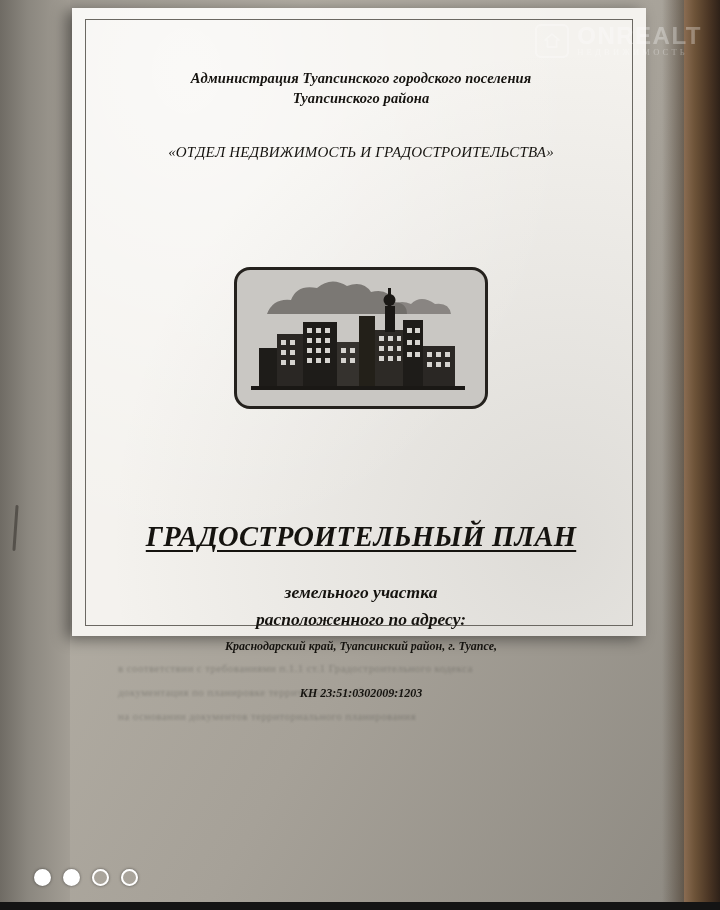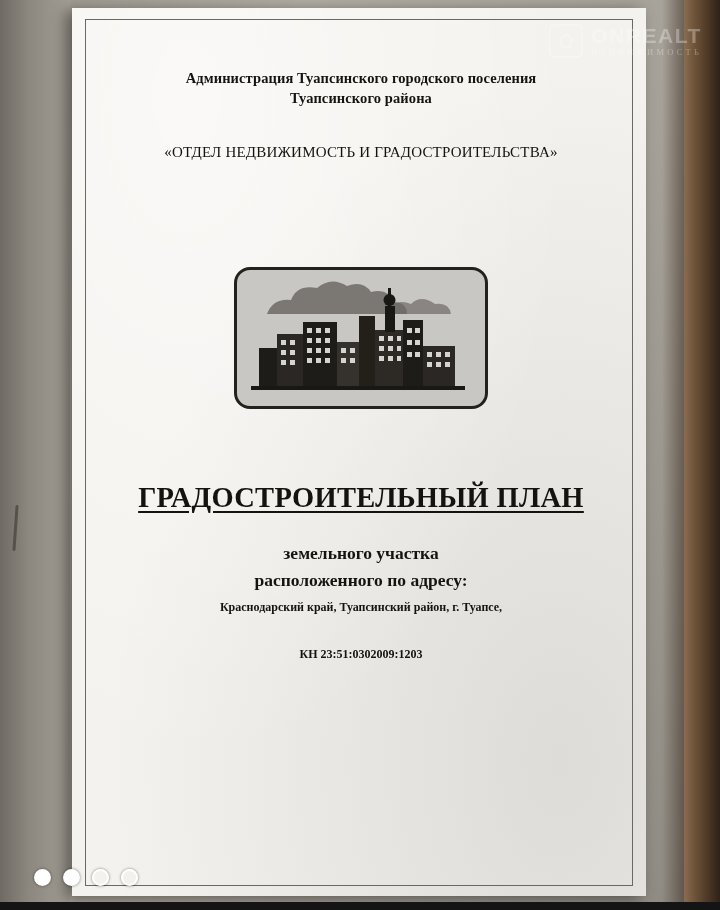--- a/index.html
+++ b/index.html
@@ -76,26 +76,27 @@
     transform: rotate(4deg);
     border-radius: 2px;
   }
 
   
   .page {
     position: absolute;
     left: 72px;
     top: 8px;
     width: 574px;
-    height: 888px;
+    height: 628px;
     background: #f4f2ee;
     box-shadow: -6px 3px 14px rgba(0,0,0,0.45);
     background-image:
       radial-gradient(ellipse at 20% 10%, rgba(255,255,255,0.55), rgba(255,255,255,0) 60%),
       radial-gradient(ellipse at 85% 85%, rgba(120,118,112,0.18), rgba(255,255,255,0) 65%);
+    font-style: italic;
   }
   .page-inner-border {
     position: absolute;
     left: 13px;
     top: 11px;
     right: 13px;
     bottom: 10px;
     border: 1px solid #6b6862;
   }
 
@@ -134,21 +135,21 @@
     height: 136px;
     border: 3px solid #24211d;
     border-radius: 16px;
     background: #c9c7c3;
     position: relative;
     overflow: hidden;
   }
   .emblem svg { display: block; }
 
   .title-main {
-    margin-top: 73px;
+    margin-top: 112px;
     font-size: 28.5px;
     font-weight: bold;
     letter-spacing: 0.3px;
     text-decoration: underline;
     text-underline-offset: 4px;
   }
 
   .subtitle-block {
     margin-top: 26px;
     font-size: 17.5px;
@@ -181,21 +182,21 @@
     border-radius: 6px;
     border: 2px solid #ffffff;
     display: flex;
     align-items: center;
     justify-content: center;
   }
   .wm-text-main {
     color: #ffffff;
     font-family: "Liberation Sans", sans-serif;
     font-weight: bold;
-    font-size: 21px;
+    font-size: 24px;
     letter-spacing: 1.5px;
     line-height: 21px;
   }
   .wm-text-sub {
     color: #ffffff;
     font-family: Liberation Serif, serif;
     font-size: 8.5px;
     letter-spacing: 3.2px;
     line-height: 12px;
   }

